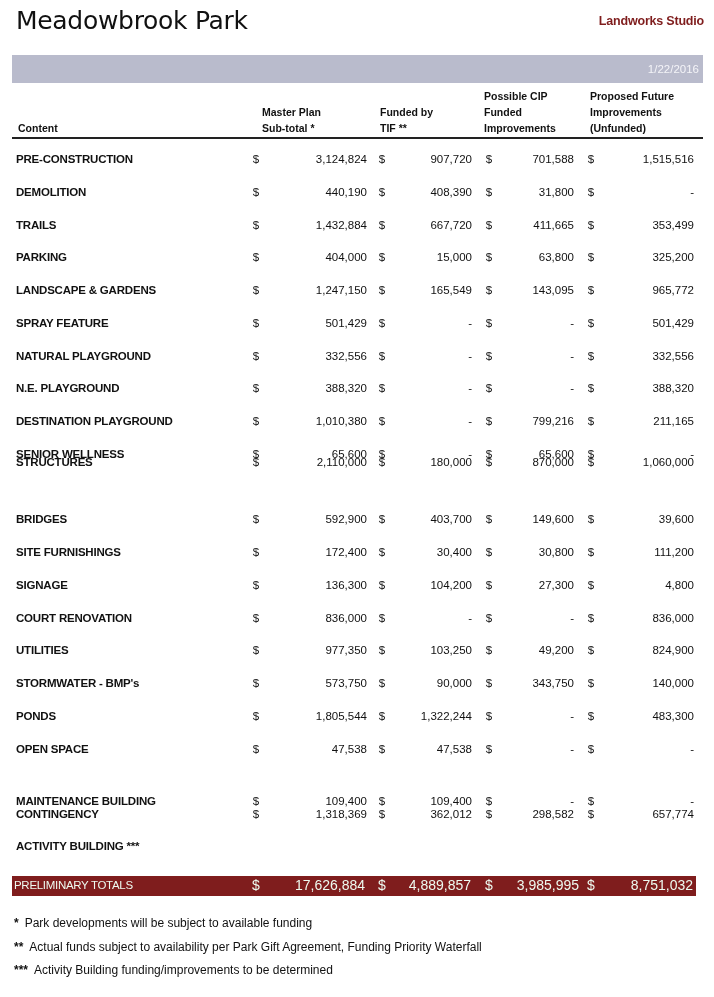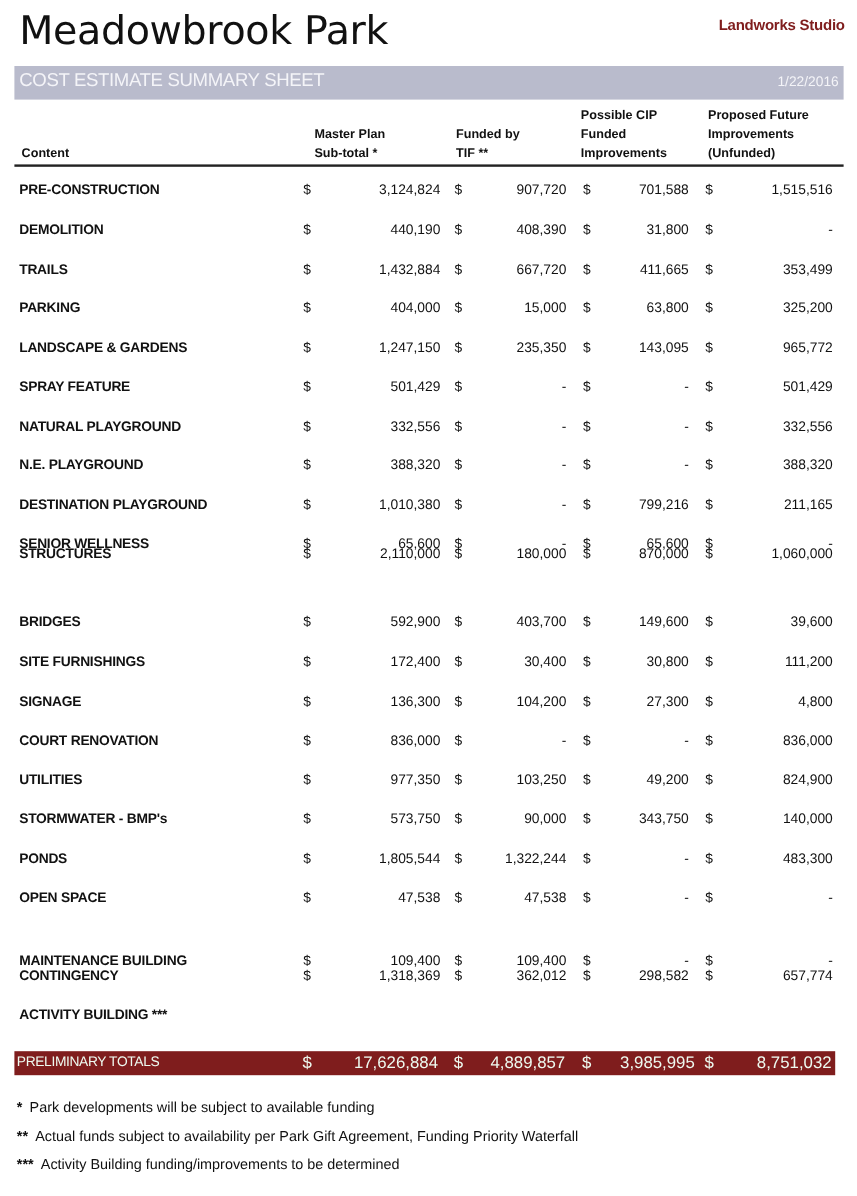--- a/index.html
+++ b/index.html
@@ -1,21 +1,21 @@
 <!DOCTYPE html>
 <html><head>
 <meta charset="utf-8">
 <style>
   html, body { margin: 0; padding: 0; }
   body {
     width: 714px; height: 997px; background: #ffffff; position: relative; overflow: hidden;
     font-family: "Liberation Sans", sans-serif; color: #111;
   }
   .title {
-    position: absolute; left: 16px; top: 6px; font-size: 33px; font-weight: normal;
+    position: absolute; left: 16px; top: 6px; font-size: 25px; font-weight: normal;
     font-family: "DejaVu Sans", sans-serif; letter-spacing: -0.3px; color: #111;
   }
   .studio {
     position: absolute; right: 10px; top: 14px; font-size: 12.5px; font-weight: bold;
     font-family: "Liberation Sans", sans-serif; color: #7f1d1d; letter-spacing: -0.2px;
   }
   .band {
     position: absolute; left: 12px; top: 55px; width: 691px; height: 28px;
     background: #b9bbcc; color: #f4f4f8;
   }
@@ -62,21 +62,20 @@
   .foot .mark { font-weight: bold; display: inline-block; margin-right: 6px; }
 </style>
 </head>
 <body>
 
 <div>
   <div class="title">Meadowbrook Park</div>
   <div class="studio">Landworks Studio</div>
 
   <div class="band">
-    <span class="band-title">COST ESTIMATE SUMMARY SHEET</span>
     <span class="band-date">1/22/2016</span>
   </div>
 
   <div class="hdr hdr-content">Content</div>
 
   <div class="hdr" style="left:262px; top:104px; width:96px;">
     <div>Master Plan</div>
     <div>Sub-total *</div>
   </div>
   <div class="hdr" style="left:380px; top:104px; width:92px;">
@@ -139,21 +138,21 @@
         <span class="dollar d3">$</span>
         <span class="val v3">63,800</span>
         <span class="dollar d4">$</span>
         <span class="val v4">325,200</span>
       </div>
       <div class="row" style="top: 282px;">
         <span class="label">LANDSCAPE &amp; GARDENS</span>
         <span class="dollar d1">$</span>
         <span class="val v1">1,247,150</span>
         <span class="dollar d2">$</span>
-        <span class="val v2">235,350</span>
+        <span class="val v2">165,549</span>
         <span class="dollar d3">$</span>
         <span class="val v3">143,095</span>
         <span class="dollar d4">$</span>
         <span class="val v4">965,772</span>
       </div>
       <div class="row" style="top: 314.75px;">
         <span class="label">SPRAY FEATURE</span>
         <span class="dollar d1">$</span>
         <span class="val v1">501,429</span>
         <span class="dollar d2">$</span>

